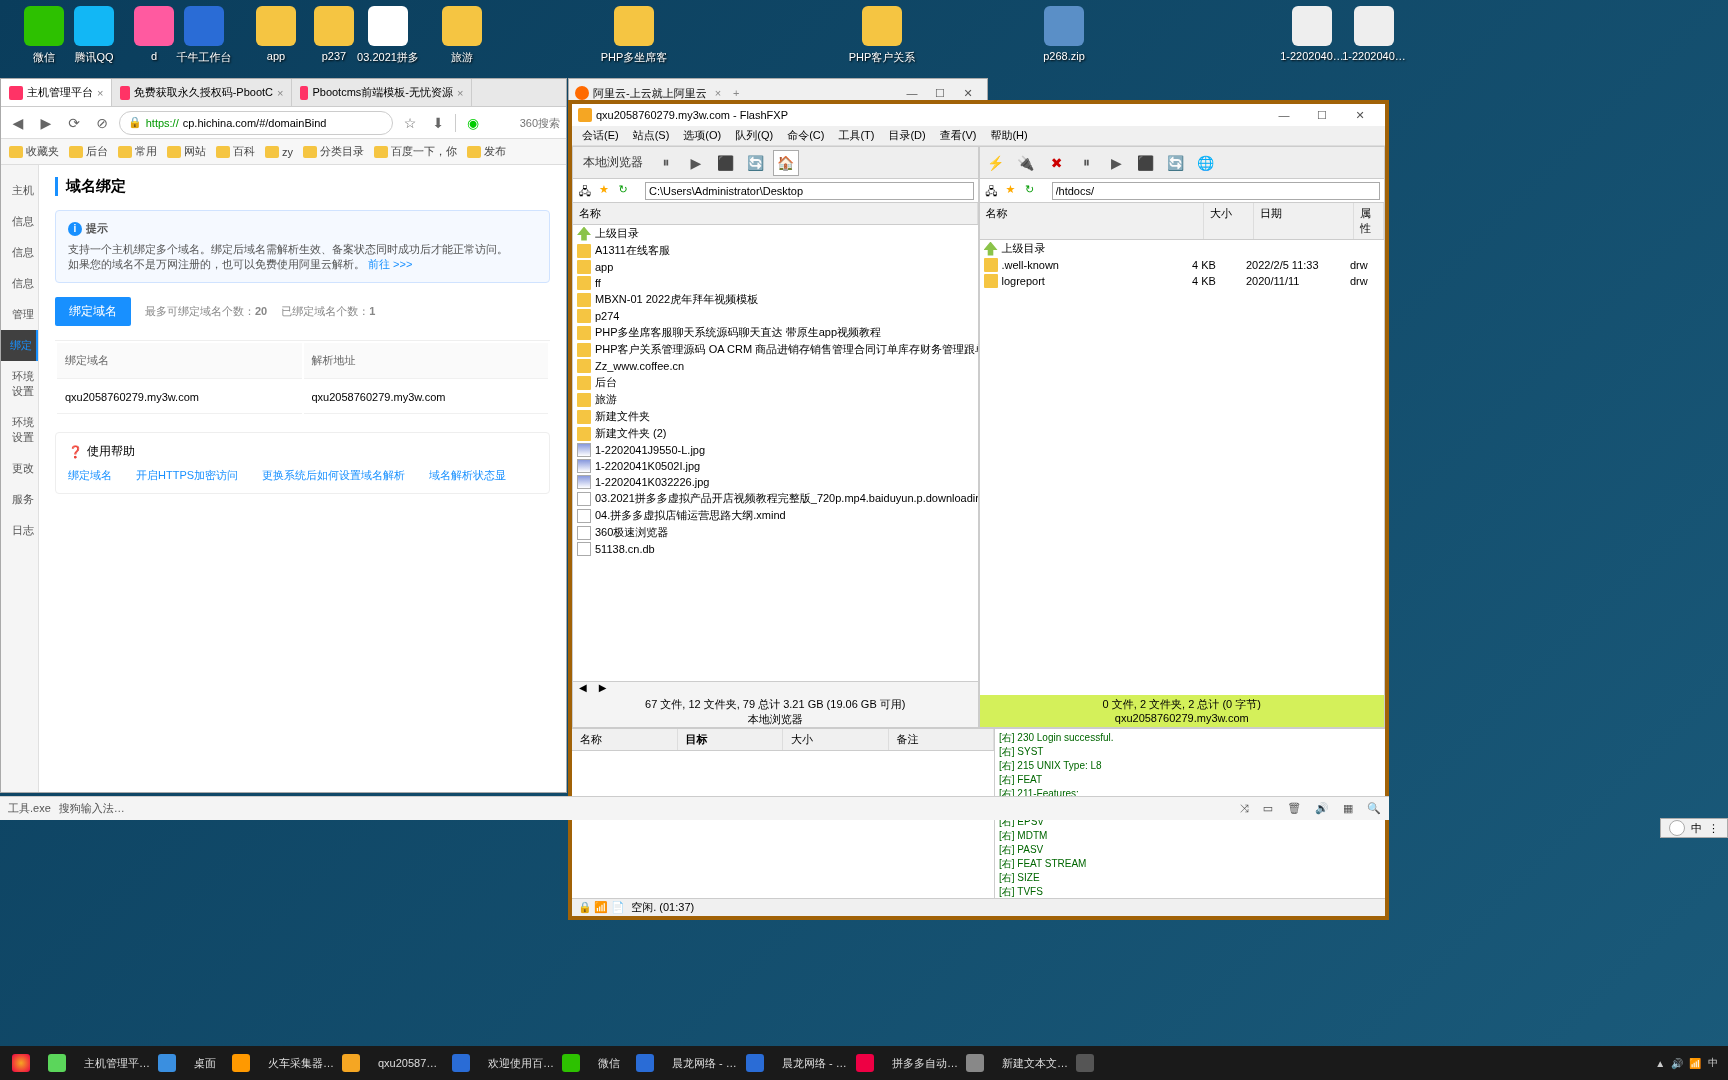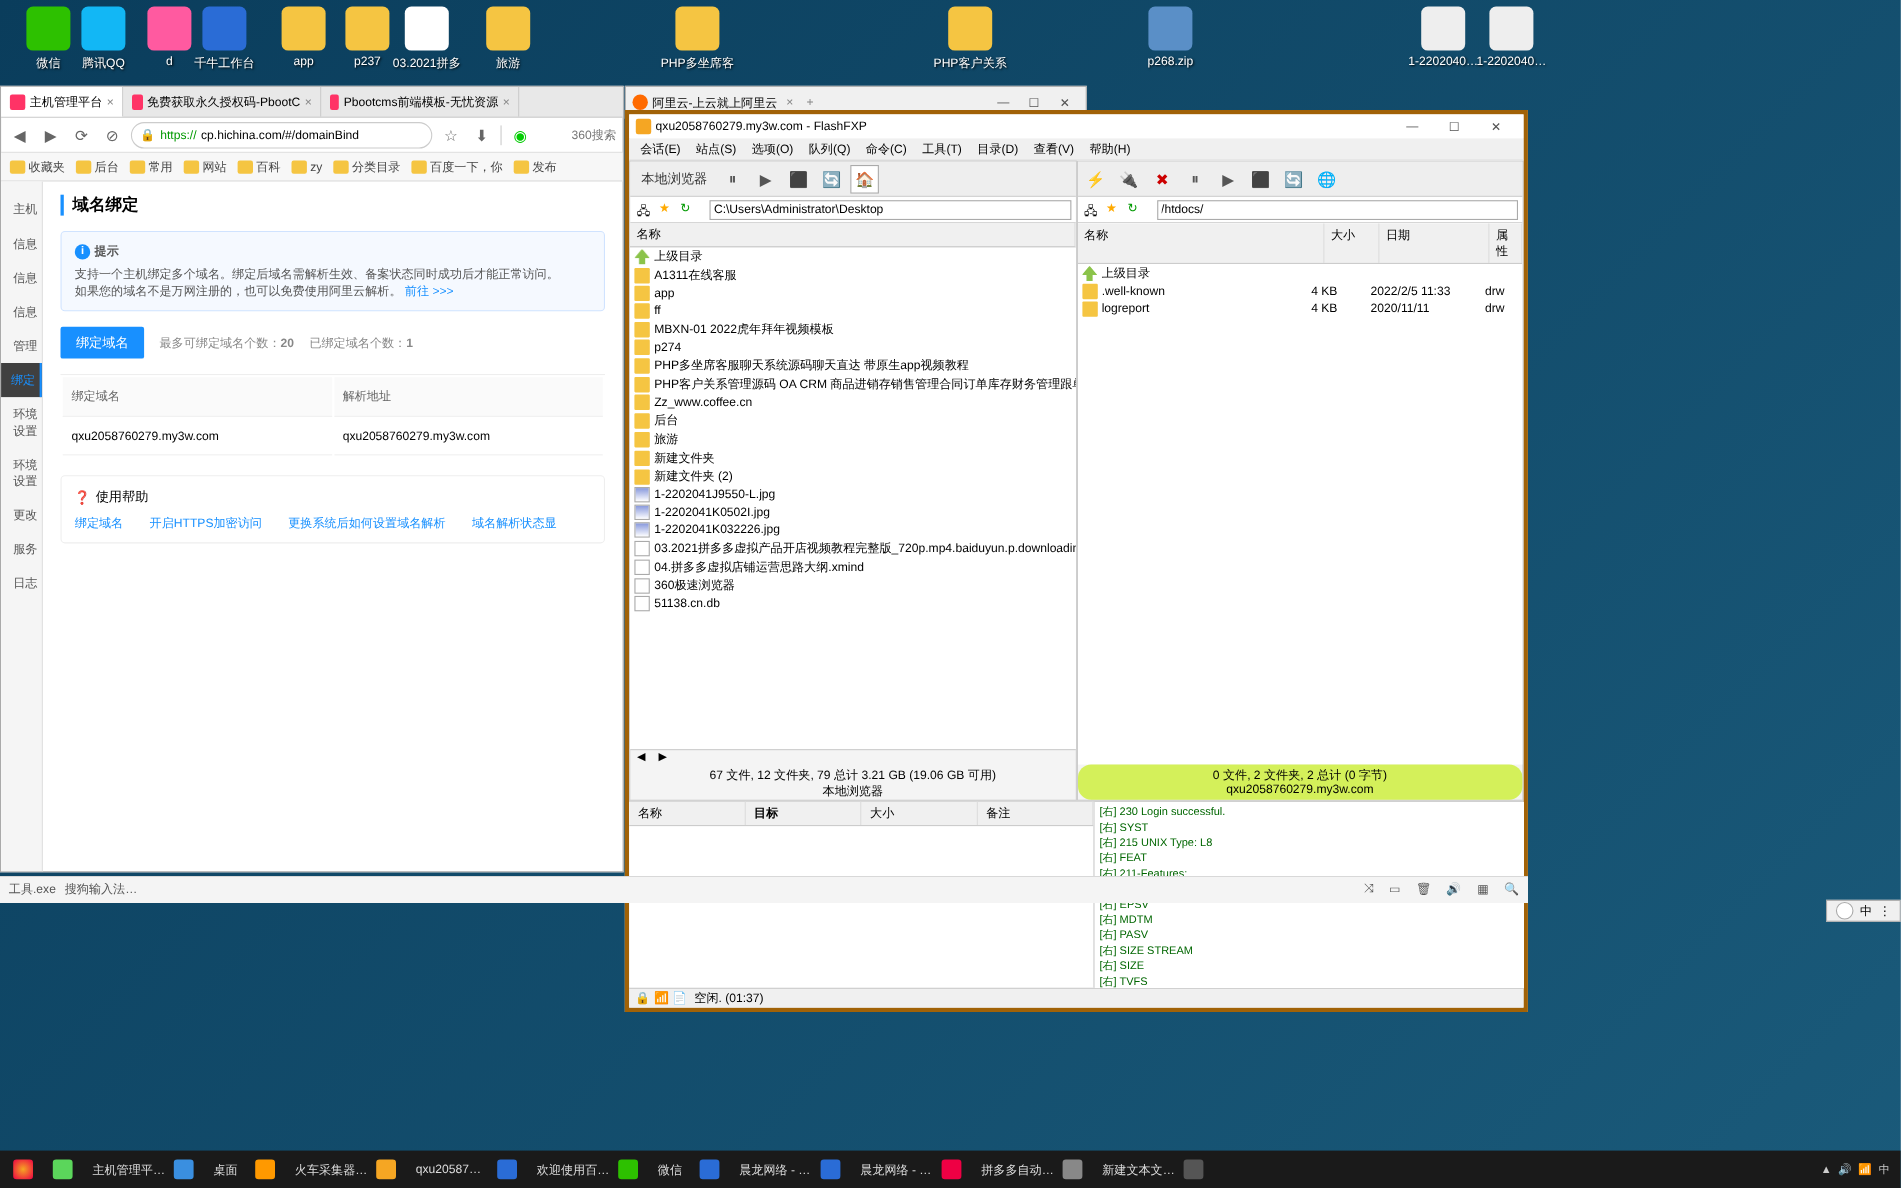--- a/index.html
+++ b/index.html
@@ -71,21 +71,21 @@
 .filelist { flex: 1; overflow: auto; background: #fff; font-size: 11px; }
 .fhdr { display: flex; background: #f0f0f0; border-bottom: 1px solid #ccc; position: sticky; top: 0; }
 .fhdr span { padding: 3px 6px; border-right: 1px solid #ddd; }
 .frow { display: flex; align-items: center; padding: 1px 4px; gap: 4px; white-space: nowrap; }
 .frow .ico { width: 14px; height: 14px; flex-shrink: 0; }
 .ico.folder { background: #f5c542; border-radius: 1px; }
 .ico.up { background: #8bc34a; clip-path: polygon(50% 0, 100% 60%, 70% 60%, 70% 100%, 30% 100%, 30% 60%, 0 60%); }
 .ico.file { background: #fff; border: 1px solid #aaa; }
 .ico.img { background: linear-gradient(#89d, #fff); border: 1px solid #aaa; }
 .statusbar { height: 32px; font-size: 11px; text-align: center; padding: 2px; }
-.statusbar.g { background: #d4f05a; border-radius: 12px; }
+.statusbar.g { background: #d4f05a; }
 .bottom { height: 170px; display: flex; border-top: 1px solid #ccc; }
 .qpane { flex: 1; background: #fff; border-right: 1px solid #ccc; }
 .qpane .qh { display: flex; background: #f0f0f0; font-size: 11px; border-bottom: 1px solid #ccc; }
 .qpane .qh span { padding: 3px 8px; border-right: 1px solid #ddd; }
 .logpane { width: 390px; background: #fff; font-size: 10px; font-family: monospace; padding: 2px 4px; overflow: auto; }
 .logpane .lr { color: #060; }
 .ffstatus { height: 18px; font-size: 11px; padding: 0 6px; background: #f0f0f0; border-top: 1px solid #ccc; display: flex; align-items: center; }
 
 
 .shellbar { position: absolute; left: 0; top: 796px; width: 1389px; height: 24px; background: #f4f4f4; border-top: 1px solid #ccc; display: flex; align-items: center; font-size: 11px; padding: 0 8px; gap: 8px; color: #555; }
@@ -499,21 +499,21 @@
     <div class="logpane" id="logpane">
         <div class="lr">[右] 230 Login successful.</div>
         <div class="lr">[右] SYST</div>
         <div class="lr">[右] 215 UNIX Type: L8</div>
         <div class="lr">[右] FEAT</div>
         <div class="lr">[右] 211-Features:</div>
         <div class="lr">[右]  EPRT</div>
         <div class="lr">[右]  EPSV</div>
         <div class="lr">[右]  MDTM</div>
         <div class="lr">[右]  PASV</div>
-        <div class="lr">[右]  SIZE STREAM</div>
+        <div class="lr">[右]  FEAT STREAM</div>
         <div class="lr">[右]  SIZE</div>
         <div class="lr">[右]  TVFS</div>
       </div>
   </div>
   <div class="ffstatus">
     <span style="margin-right:6px">🔒 📶 📄</span>
     <span>空闲. (01:37)</span>
   </div>
 </div>
 

